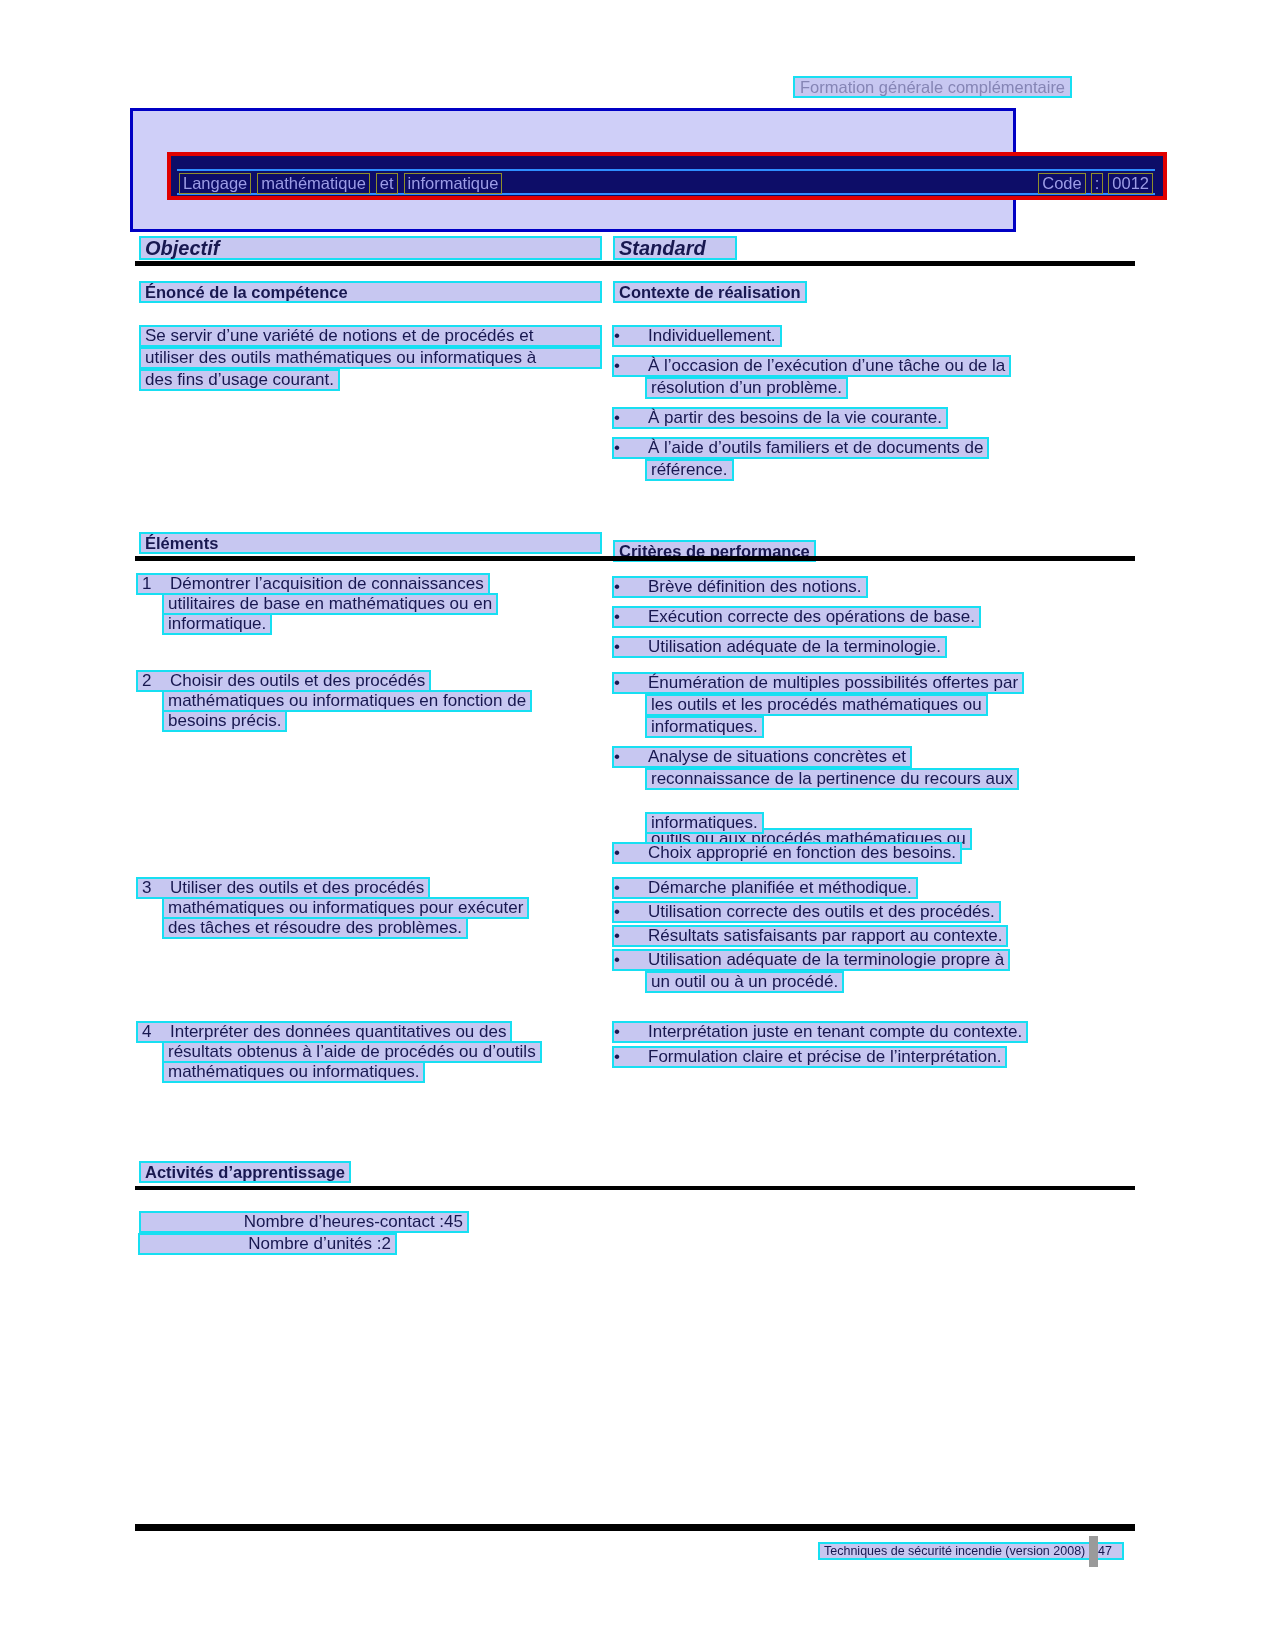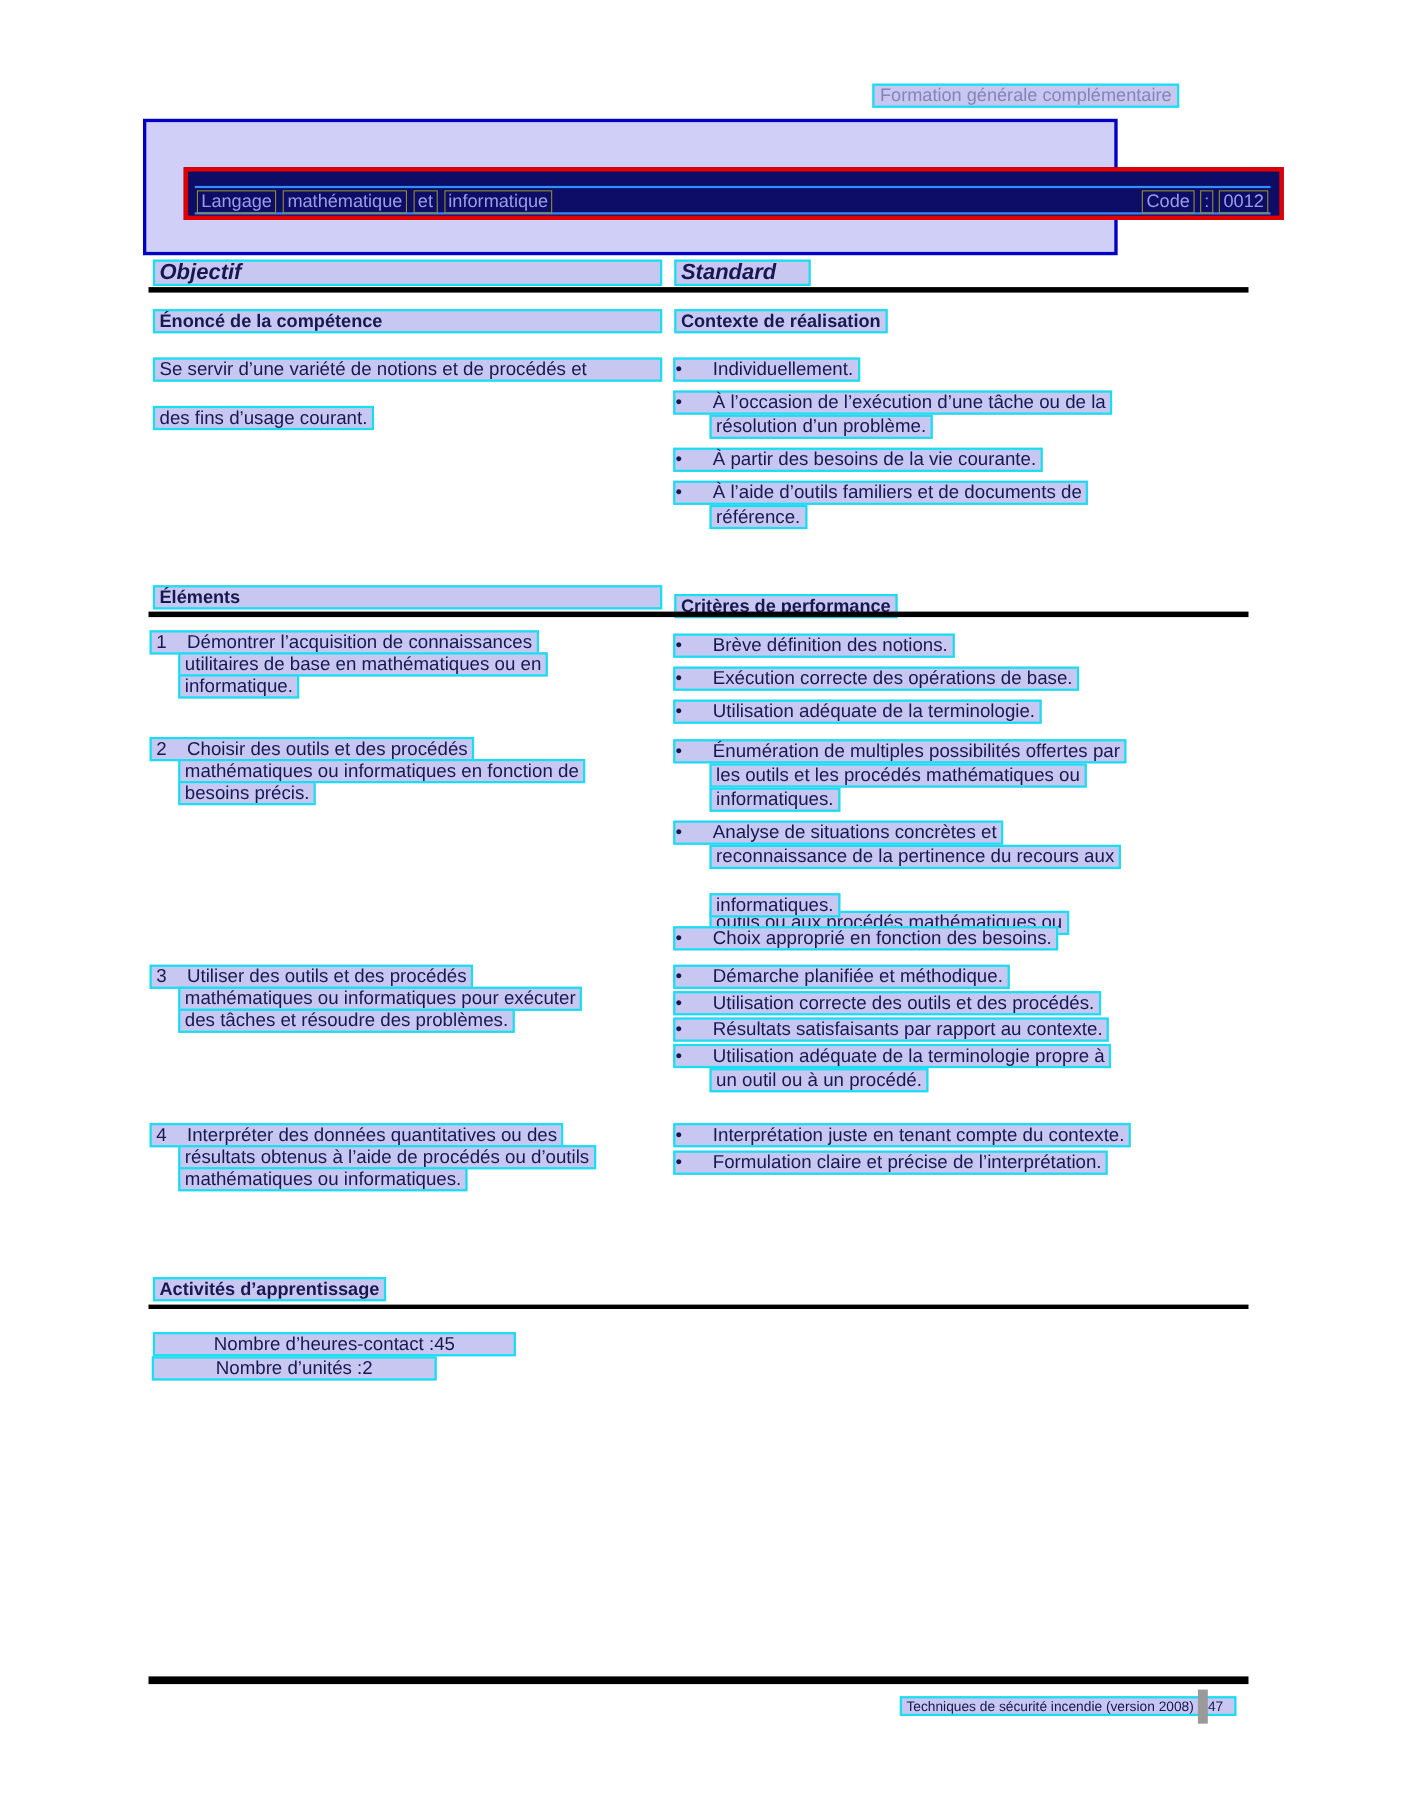--- a/index.html
+++ b/index.html
@@ -26,21 +26,21 @@
   .linebox{position:absolute;left:6px;right:8px;top:13px;height:26px;box-sizing:border-box;
            border-top:2px solid #2f8fff;border-bottom:2px solid #2f8fff;}
   .bwords{position:absolute;left:8px;top:17px;display:flex;gap:6px;}
   .bcode{position:absolute;right:10px;top:17px;display:flex;gap:5px;}
   .bword{border:1px solid #8f8f2a;color:#9c9ce6;font-size:16.5px;line-height:19px;
          padding:0 3px;white-space:nowrap;}
 
   .header-lbl{position:absolute;left:793px;top:76px;background:#c7c7f1;border:2px solid #17dff2;
               color:#8585b5;font-size:16.5px;line-height:18px;padding:0 5px;white-space:nowrap;}
 
-  .kv{display:flex;justify-content:center;}
+  .kv{display:flex;justify-content:flex-end;}
 
   .footer-row{position:absolute;left:818px;top:1542px;width:306px;background:#c7c7f1;
               border:2px solid #17dff2;color:#16164e;font-size:12.5px;line-height:14px;
               padding:0 4px;display:flex;box-sizing:border-box;}
   .footer-row .pg{margin-left:auto;margin-right:6px;}
   .vbar{position:absolute;left:1089px;top:1536px;width:9px;height:31px;background:#9a9a9a;}
 </style>
 </head>
 <body>
 
@@ -66,20 +66,21 @@
   </div>
 
   <div class="hl colhead wide" style="left:139px;top:236px;">Objectif</div>
   <div class="hl colhead" style="left:613px;top:236px;width:124px;">Standard</div>
   <div class="rule" style="left:135px;top:261px;width:1000px;height:5px;"></div>
 
   <div class="hl bold wide" style="left:139px;top:281px;">Énoncé de la compétence</div>
   <div class="hl bold" style="left:613px;top:281px;">Contexte de réalisation</div>
 
   <div class="hl wide" style="left:139px;top:325px;">Se servir d’une variété de notions et de procédés et</div>
+  <div class="hl wide" style="left:139px;top:347px;">utiliser des outils mathématiques ou informatiques à</div>
   <div class="hl" style="left:139px;top:369px;">des fins d’usage courant.</div>
 
   <div class="hl bl" style="left:612px;top:325px;"><span class="b">•</span><span>Individuellement.</span></div>
   <div class="hl bl" style="left:612px;top:355px;"><span class="b">•</span><span>À l’occasion de l’exécution d’une tâche ou de la</span></div>
   <div class="hl" style="left:645px;top:377px;">résolution d’un problème.</div>
   <div class="hl bl" style="left:612px;top:407px;"><span class="b">•</span><span>À partir des besoins de la vie courante.</span></div>
   <div class="hl bl" style="left:612px;top:437px;"><span class="b">•</span><span>À l’aide d’outils familiers et de documents de</span></div>
   <div class="hl" style="left:645px;top:459px;">référence.</div>
 
   <div class="hl bold wide" style="left:139px;top:532px;">Éléments</div>

